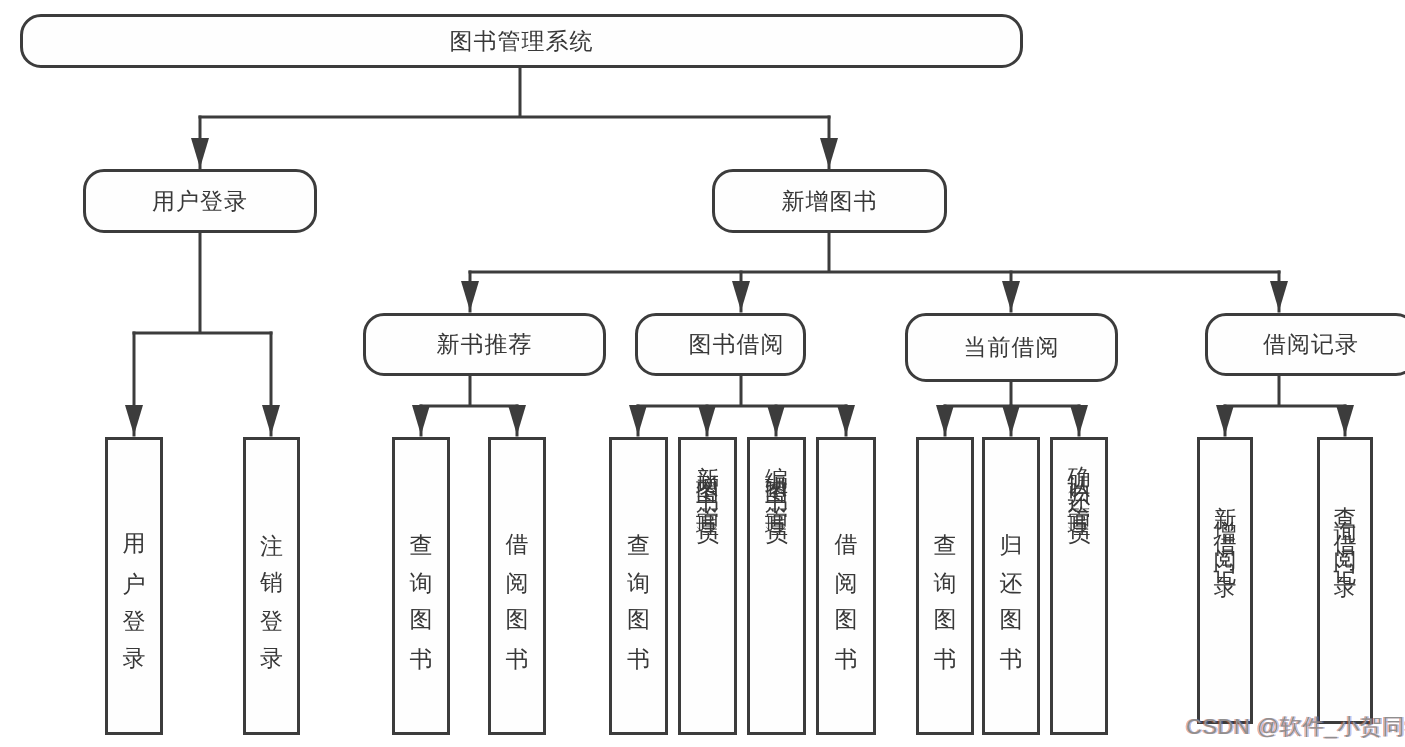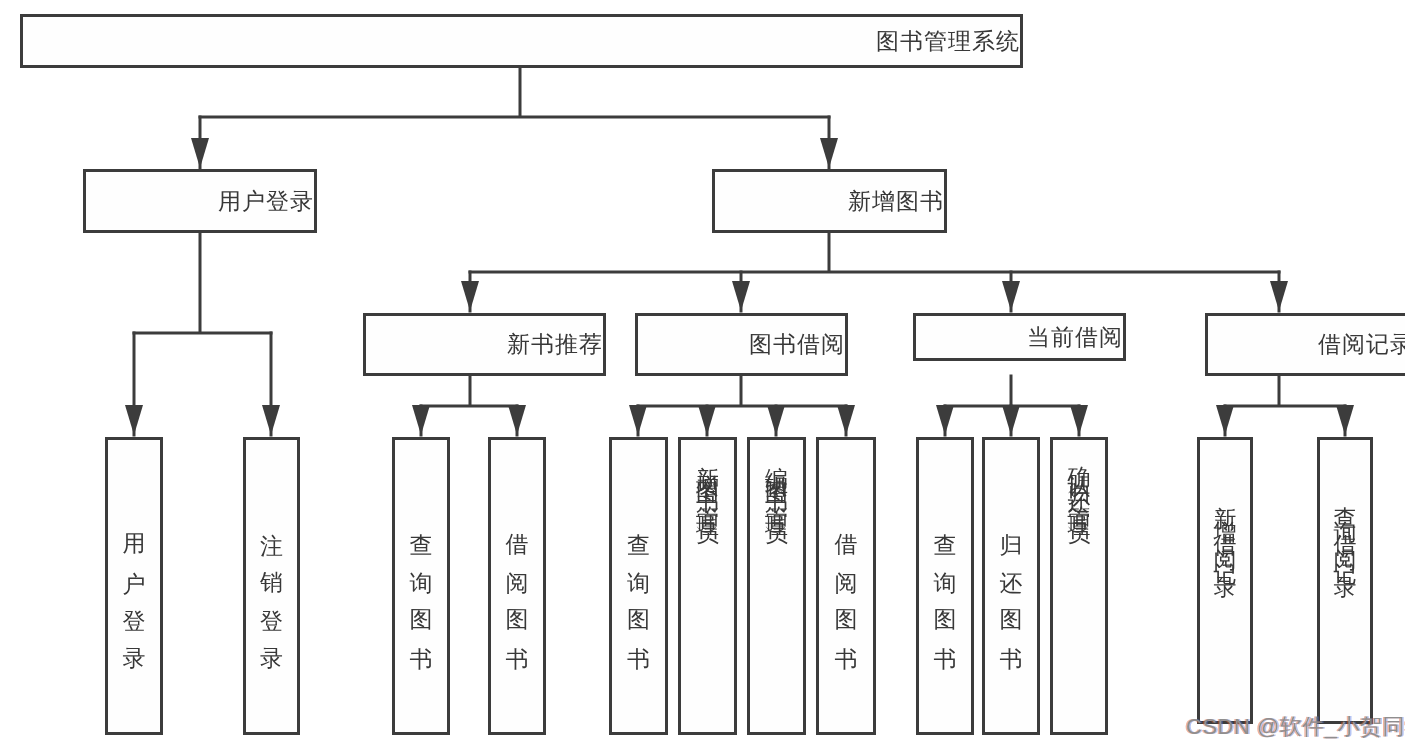--- a/index.html
+++ b/index.html
@@ -19,24 +19,25 @@
   .node {
     position: absolute;
     box-sizing: border-box;
     background: #fefefe;
     border: 3px solid #3c3c3c;
     color: #383838;
   }
   .hnode {
     display: flex;
     align-items: center;
-    justify-content: flex-end;
+    justify-content: center;
     font-size: 23px;
     letter-spacing: 1px;
     white-space: nowrap;
+    border-radius: 21px;
   }
   .vnode {
     text-align: center;
     overflow: hidden;
   }
   .vnode .vtext {
     display: inline-block;
     writing-mode: vertical-rl;
     text-orientation: mixed;
     font-size: 23px;
@@ -112,24 +113,24 @@
   <div class="node hnode" style="left:83px; top:169px; width:234px; height:64px;">
     <span>用户登录</span>
   </div>
   <div class="node hnode" style="left:712px; top:169px; width:235px; height:64px;">
     <span>新增图书</span>
   </div>
 
   <div class="node hnode" style="left:363px; top:313px; width:243px; height:63px;">
     <span>新书推荐</span>
   </div>
-  <div class="node hnode" style="left:635px; top:313px; width:213px; height:63px;padding-left:32px;">
+  <div class="node hnode" style="left:635px; top:313px; width:171px; height:63px;padding-left:32px;">
     <span>图书借阅</span>
   </div>
-  <div class="node hnode" style="left:905px; top:313px; width:213px; height:48px;margin-left:8px;">
+  <div class="node hnode" style="left:905px; top:313px; width:213px; height:69px;">
     <span>当前借阅</span>
   </div>
   <div class="node hnode" style="left:1173px; top:313px; width:212px; height:63px;margin-left:32px;">
     <span>借阅记录</span>
   </div>
 
   <div class="node vnode len4" style="left:105px; top:437px; width:58px; height:298px;">
     <span class="vtext">用户登录</span>
   </div>
   <div class="node vnode len4" style="left:243px; top:437px; width:57px; height:298px;">

